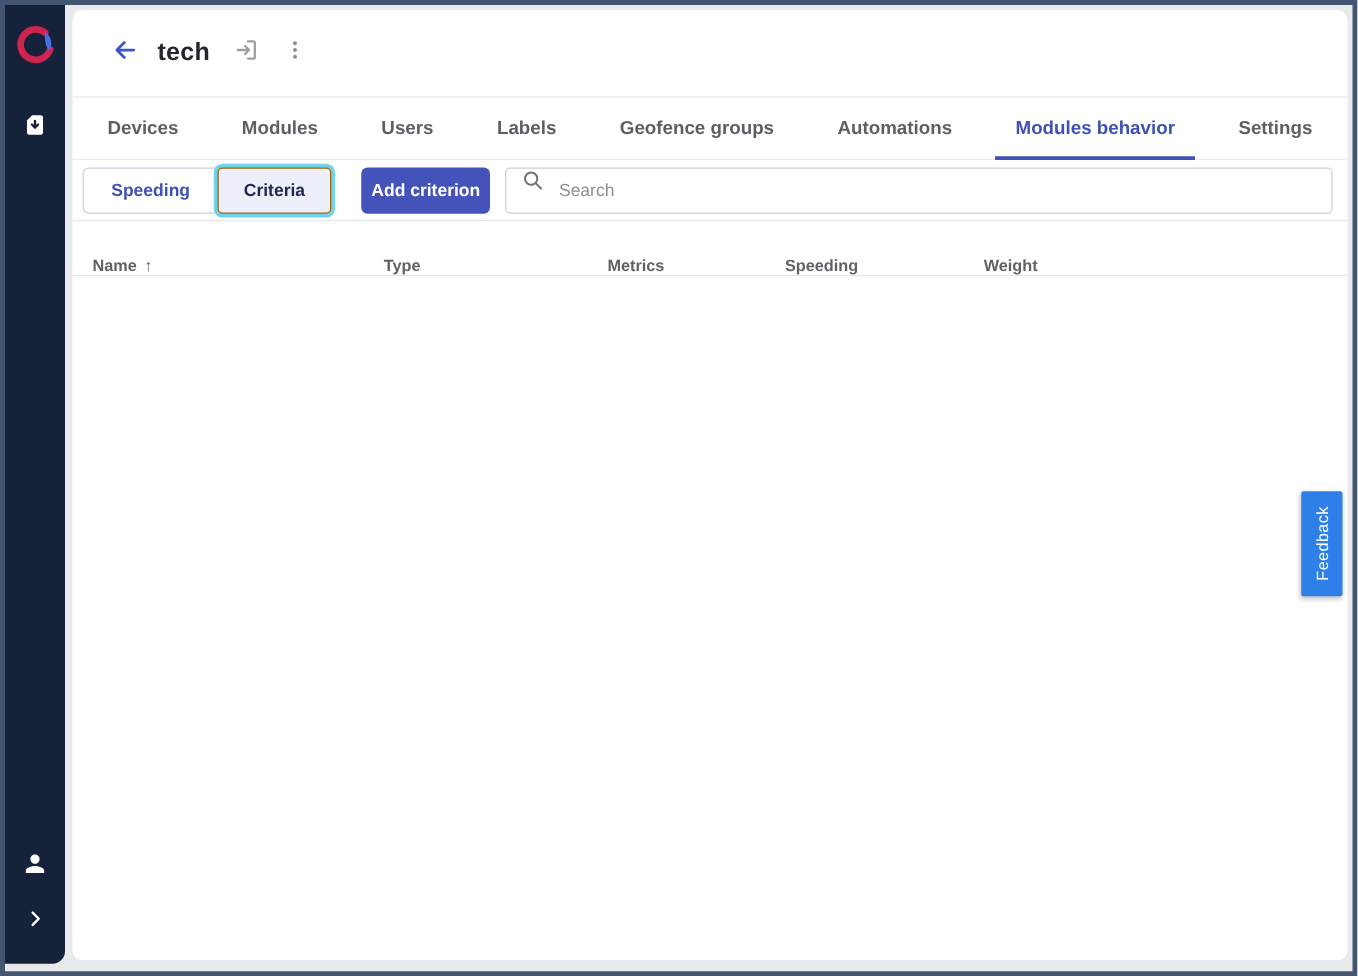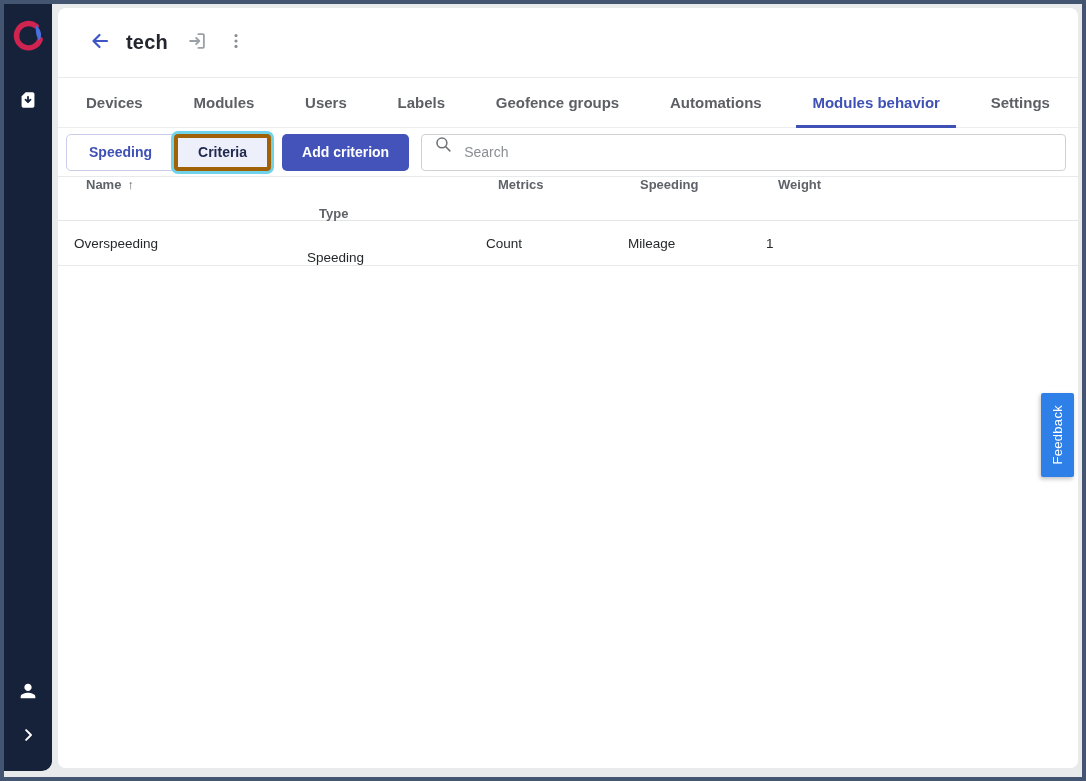--- a/index.html
+++ b/index.html
@@ -74,55 +74,55 @@
     padding:0 12px 0 8px;
     border-bottom:1px solid #e8e9eb;
   }
   .btn { height:37px; font-size:14px; font-weight:bold; cursor:pointer; font-family:inherit; }
   .btn-presets {
     padding:0 22px; background:#fff; color:#3f51b5;
     border:1px solid #c9cde9; border-radius:5px 0 0 5px;
   }
   .btn-criteria {
     padding:0 20px; background:#edeffa; color:#22294f;
-    border:4px solid #a16207; border-radius:4px;
+    border:1px solid #a16207; border-radius:4px;
     margin-left:-1px; position:relative; z-index:1;
     box-shadow:0 0 0 3px #70d3e9;
   }
   .btn-add {
-    margin-left:11px; padding:0 20px;
+    margin-left:24px; padding:0 8px;
     background:#4353b9; color:#fff; border:none; border-radius:5px;
   }
   .search-box {
     flex:1; height:37px; margin-left:12px;
     border:1px solid #cfd0d2; border-radius:4px;
     display:flex; padding:0 12px; gap:11px;
     background:#fff;
   }
   .search-box input {
     flex:1; border:none; outline:none; font-size:14px; color:#333;
     font-family:inherit; background:transparent;
   }
   .search-box input::placeholder { color:#8b8e93; }
   
   .thead {
     height:44px; flex-shrink:0;
-    display:flex; align-items:flex-start; padding:0 28px;
+    display:flex; align-items:flex-end; padding:0 16px;
     border-bottom:1px solid #e4e5e7;
     font-size:13px; font-weight:bold; color:#5f6368;
   }
   .trow {
     height:45px; flex-shrink:0;
     display:flex; align-items:center; padding:0 16px;
     border-bottom:1px solid #e8e9eb;
     font-size:13.5px; color:#26282b; cursor:pointer;
   }
   .col-name { width:233px; } .col-type { width:179px;margin-top:29px; }
   .col-metrics { width:142px; } .col-averaged { width:138px; }
-  .col-weight { flex:1; }
+  .col-weight { flex:1;margin-left:21px; }
   .th { cursor:pointer; display:flex; align-items:center; gap:6px; }
   .sort-arrow { font-size:13px; color:#5f6368; }
   .table-empty { flex:1; background:#fff; }
   
   .feedback {
     position:absolute; right:8px; top:389px;
     width:33px; height:84px;
     background:#2e80e8; border-radius:2px;
     display:flex; align-items:center; justify-content:center;
     cursor:pointer; box-shadow:-1px 2px 4px rgba(0,0,0,.25);
@@ -297,27 +297,20 @@
           <span>Metrics</span>
         </div>
         <div class="col-averaged th">
           <span>Speeding</span>
         </div>
         <div class="col-weight th">
           <span>Weight</span>
         </div>
       </div>
 
-      <div class="trow">
-        <div class="col-name">Overspeeding</div>
-        <div class="col-type">Speeding</div>
-        <div class="col-metrics">Count</div>
-        <div class="col-averaged">Mileage</div>
-        <div class="col-weight">1</div>
-      </div>
 
       <div class="table-empty"></div>
 
     </section>
   </main>
 
   <div class="feedback">
     <span>Feedback</span>
   </div>
 

